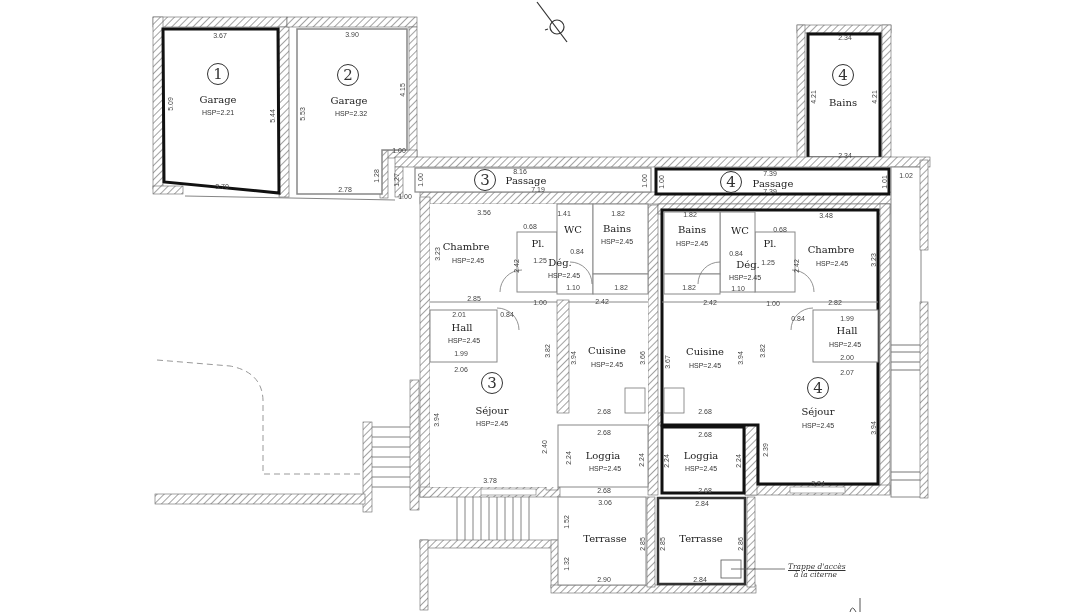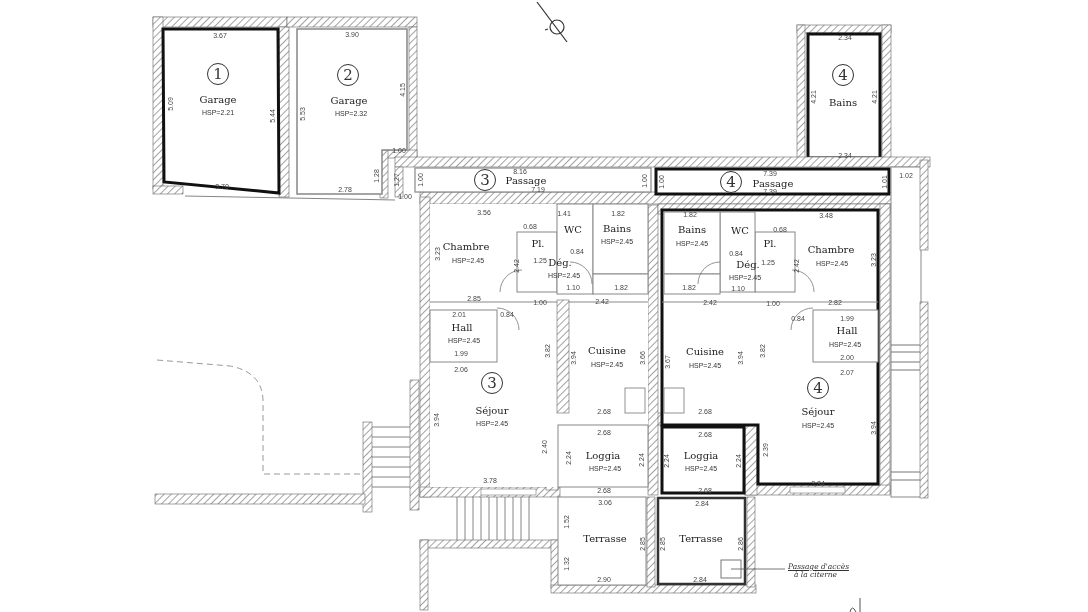--- a/index.html
+++ b/index.html
@@ -297,15 +297,15 @@
 <div class="dim" style="left:705px;top:490px">2.68</div>
 <div class="dimv" style="left:666px;top:461px">2.24</div>
 <div class="dimv" style="left:738px;top:461px">2.24</div>
 <div class="lbl" style="left:701px;top:538px">Terrasse</div>
 <div class="dim" style="left:702px;top:503px">2.84</div>
 <div class="dim" style="left:700px;top:579px">2.84</div>
 <div class="dimv" style="left:662px;top:544px">2.85</div>
 <div class="dimv" style="left:740px;top:544px">2.86</div>
 
 <div class="note" style="left:788px;top:563px">
-  <div class="l1">Passage d'accès</div>
+  <div class="l1">Trappe d'accès</div>
   <div style="padding-left:6px">à la citerne</div>
 </div>
 
 </body></html>

